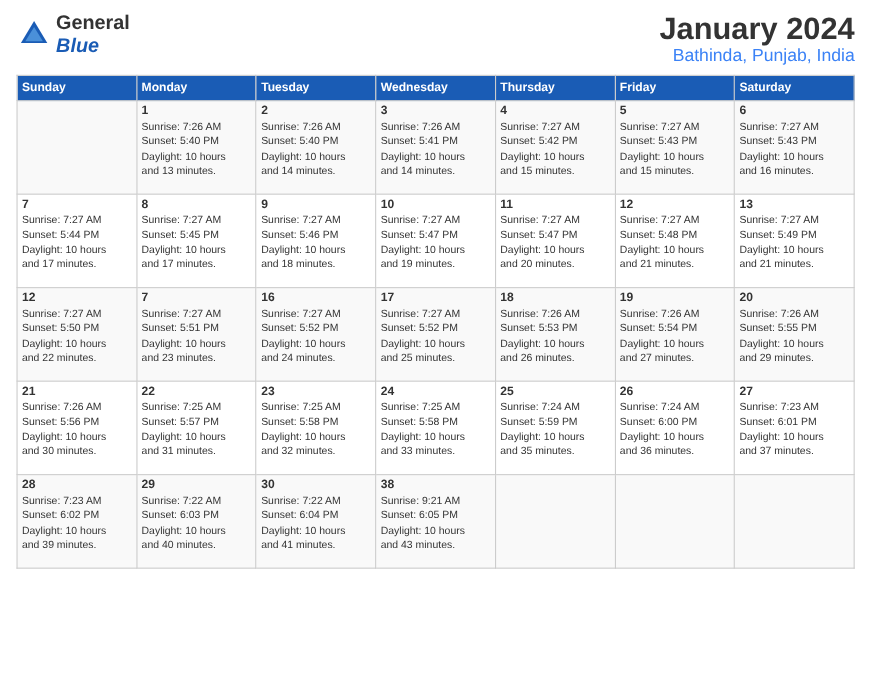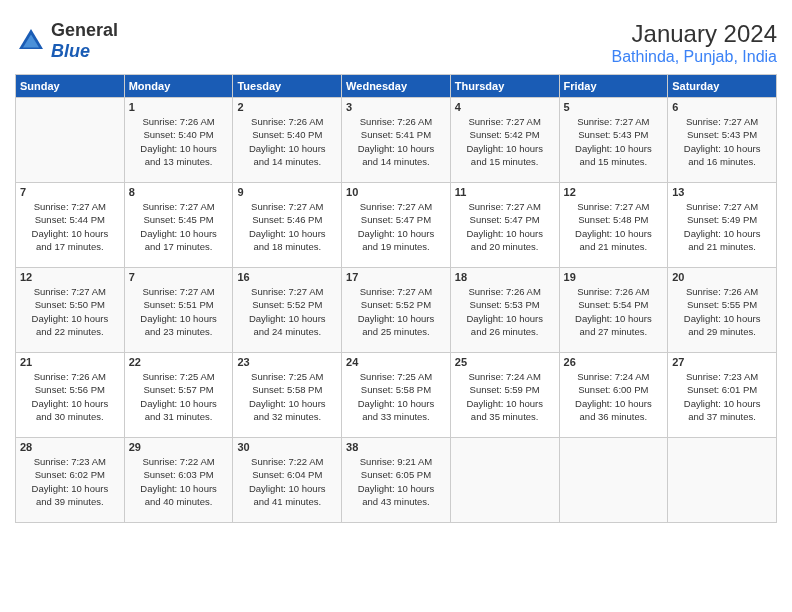--- a/index.html
+++ b/index.html
@@ -5,21 +5,21 @@
     * { margin: 0; padding: 0; box-sizing: border-box; }
     body {
       font-family: Arial, sans-serif;
       background: #fff;
       width: 792px;
       height: 612px;
       overflow: hidden;
     }
     .container {
       width: 792px;
-      padding: 20px 15px;
+      padding: 10px 15px;
     }
     .header-area {
       display: flex;
       justify-content: space-between;
       align-items: flex-start;
       margin-bottom: 8px;
     }
     .logo {
       display: flex;
       align-items: center;
@@ -35,22 +35,22 @@
     }
     .logo-icon {
       width: 32px;
       height: 32px;
       margin-right: 4px;
     }
     .title-area {
       text-align: right;
     }
     .title-area h1 {
-      font-size: 24px;
-      font-weight: normal;
+      font-size: 28px;
+      font-weight: bold;
       color: #333;
     }
     .title-area h2 {
       font-size: 16px;
       color: #3b82f6;
       font-weight: normal;
     }
     table {
       width: 100%;
       border-collapse: collapse;
@@ -83,21 +83,20 @@
     }
     .day-number {
       font-weight: bold;
       font-size: 11px;
       display: block;
       margin-bottom: 2px;
     }
     .day-info {
       color: #333;
       line-height: 1.4;
-      text-align: center;
     }
   </style>
 </head>
 <body>
 
 <div class="container">
   <div class="header-area">
     <div class="logo">
       <svg class="logo-icon" viewBox="0 0 40 40">
         <polygon points="20,5 35,30 5,30" fill="#1a5cb5"></polygon>

